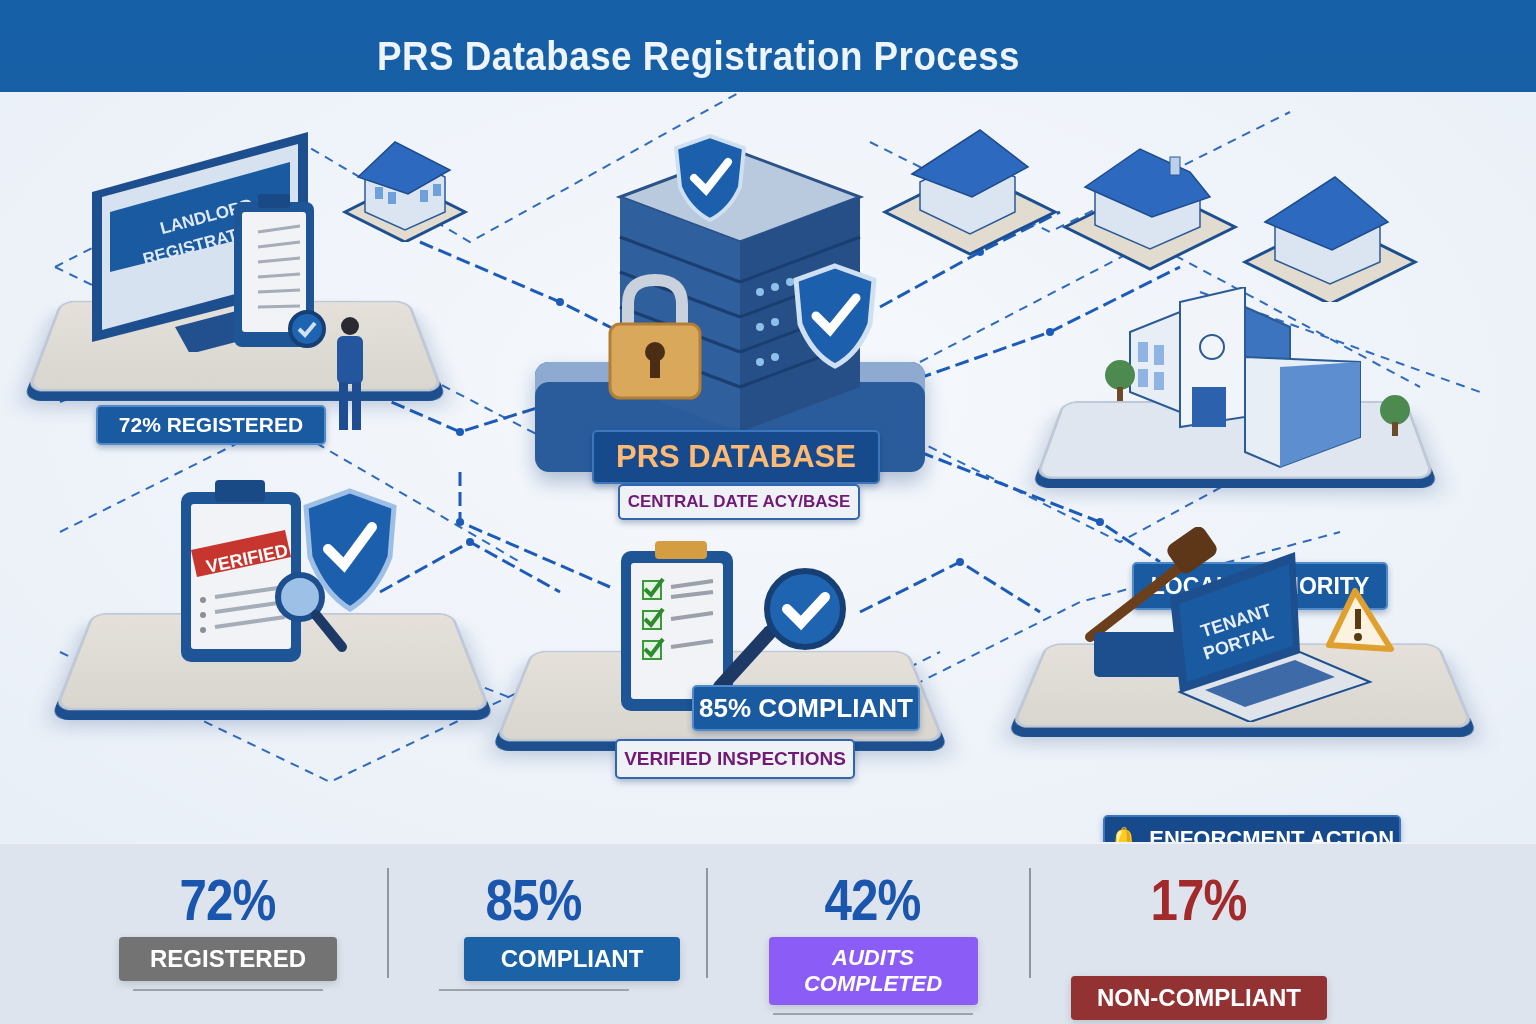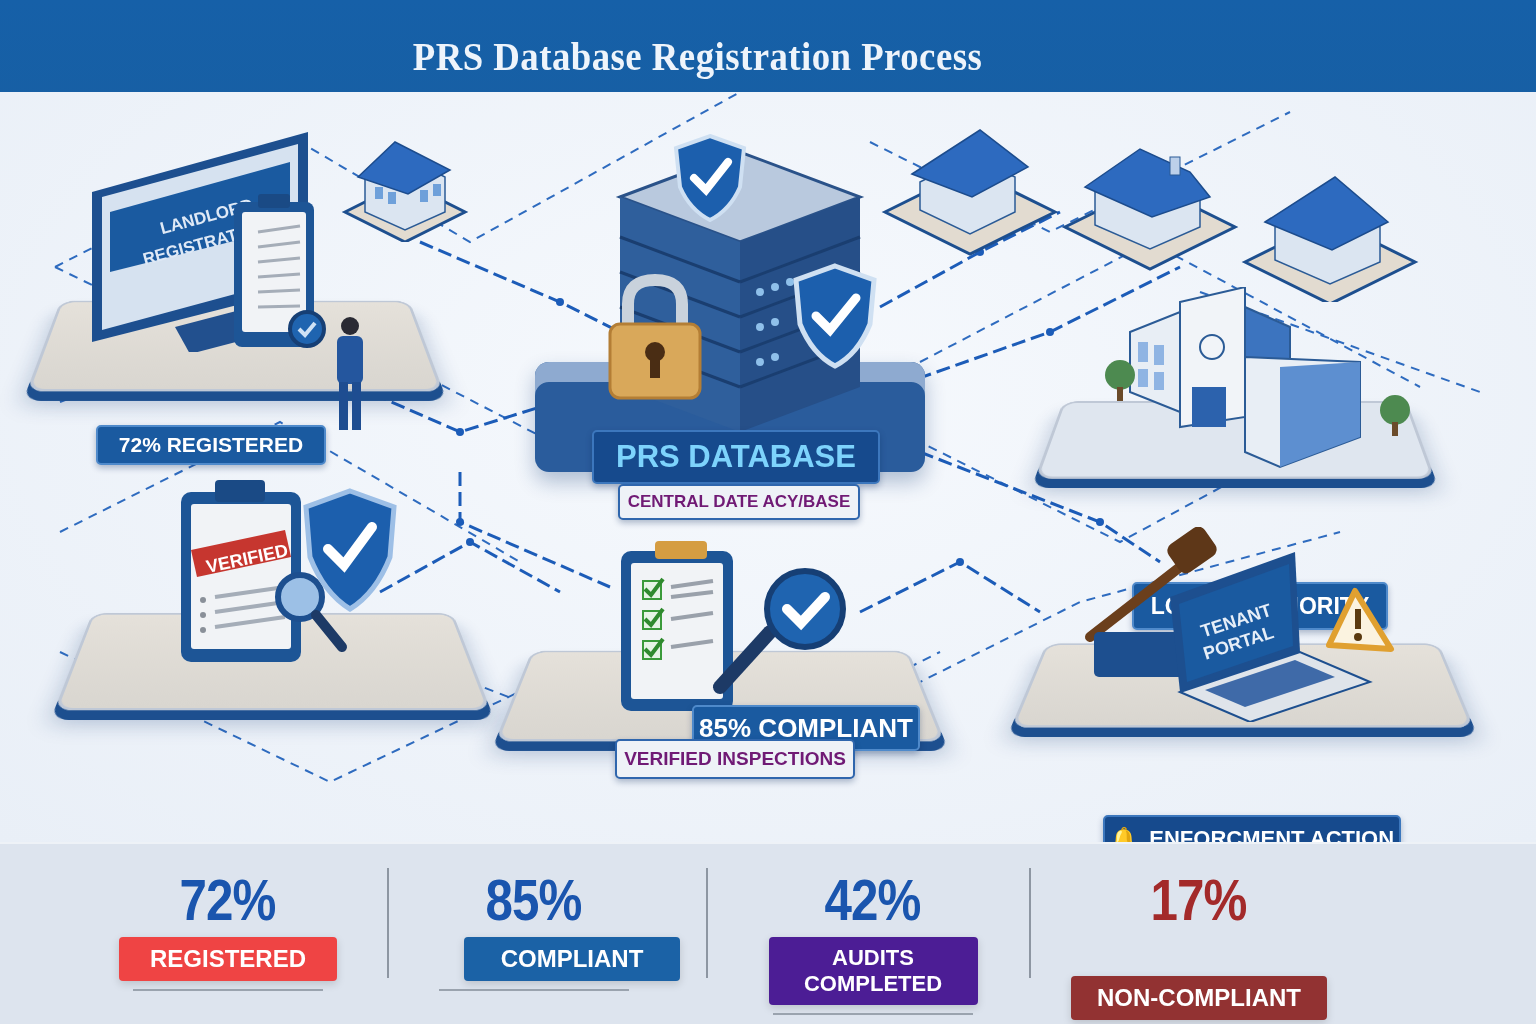--- a/index.html
+++ b/index.html
@@ -6,21 +6,21 @@
   html, body { width: 1536px; height: 1024px; overflow: hidden; }
   body {
     font-family: "Liberation Sans", "DejaVu Sans", sans-serif;
     background: #eef3f9;
     position: relative;
   }
   .header {
     position: absolute; left: 0; top: 0; width: 1536px; height: 116px;
     background: linear-gradient(180deg, #1660a8 0%, #175fa4 100%);
     border-bottom: 3px solid #4a86c5;
-    display: flex; align-items: center; justify-content: center; font-family: Liberation Serif, serif;
+    display: flex; align-items: center; justify-content: center;
   }
   .header h1 {
     color: #eef4fb; font-size: 40px; font-weight: bold; letter-spacing: 0.5px;
     transform: scaleX(0.92); margin-left: -140px;
   }
   .canvas {
     position: absolute; left: 0; top: 92px; width: 1536px; height: 750px;
     background: radial-gradient(ellipse at 50% 40%, #f6f9fd 0%, #e9eff7 100%);
   }
   svg.net { position: absolute; left: 0; top: 0; }
@@ -30,21 +30,21 @@
     background: linear-gradient(180deg, #e5e1da 0%, #d9d6d0 100%);
     border: 3px solid #bfc8d6;
     box-shadow: 0 12px 0 #1d4f8f, 0 18px 22px rgba(20,60,120,0.25);
     transform: perspective(600px) rotateX(50deg);
   }
   .label {
     position: absolute; border-radius: 5px; text-align: center;
     font-weight: bold; white-space: nowrap;
     box-shadow: 0 3px 6px rgba(10,40,90,0.3);
   }
-  .label.blue { background: #1a5aa0; color: #ffffff; border: 2px solid #4f8acb; margin-top: 20px; }
+  .label.blue { background: #1a5aa0; color: #ffffff; border: 2px solid #4f8acb; }
   .label.white { background: #eef2f7; color: #701a75; border: 2px solid #2f66ad; }
   .label.navy { background: #164a8d; color: #ffffff; border: 2px solid #3c77bd; }
   .stats {
     position: absolute; left: 0; top: 842px; width: 1536px; height: 182px;
     background: #dde4ee; border-top: 2px solid #eef2f7;
   }
   .stat { position: absolute; top: 0; text-align: center; }
   .stat .val {
     font-size: 58px; font-weight: bold; letter-spacing: -1px;
     transform: scaleX(0.85); display: inline-block; margin-top: 22px;
@@ -180,21 +180,21 @@
     <svg style="position:absolute;left:70px;top:140px;" width="110" height="130">
       <path d="M28 55 L28 32 Q28 8 55 8 Q82 8 82 32 L82 55" stroke="#c9d2dc" stroke-width="12" fill="none"></path>
       <rect x="10" y="52" width="90" height="74" rx="10" fill="#d9a85a" stroke="#b47e35" stroke-width="3"></rect>
       <circle cx="55" cy="80" r="10" fill="#4a2d14"></circle>
         <rect x="50" y="82" width="10" height="24" fill="#4a2d14"></rect>
     </svg>
     <svg style="position:absolute;left:260px;top:130px;" width="90" height="110">
       <path d="M45 4 L84 18 L80 62 Q68 92 45 104 Q22 92 10 62 L6 18 Z" fill="#1c5fad" stroke="#cfe0f2" stroke-width="5"></path>
       <path d="M26 54 L40 68 L66 36" stroke="#fff" stroke-width="9" fill="none" stroke-linecap="round"></path>
     </svg>
-    <div class="label navy" style="left:62px;top:298px;width:288px;height:54px;line-height:50px;font-size:31px;color:#7dd3fc;text-align:center;">PRS DATABASE</div>
+    <div class="label navy" style="left:62px;top:298px;width:288px;height:54px;line-height:50px;font-size:31px;color:#fdba74;text-align:center;">PRS DATABASE</div>
     <div class="label white" style="left:88px;top:352px;width:242px;height:36px;line-height:32px;font-size:17px;">CENTRAL DATE ACY/BASE</div>
   </div>
 
   <div class="node" style="left:880px;top:30px;width:570px;height:180px;">
     <svg width="570" height="180">
       <g>
         <polygon points="5,90 90,48 175,90 90,132" fill="#e2dbd0" stroke="#1d4f8f" stroke-width="3"></polygon>
         <polygon points="40,60 90,35 135,55 135,90 90,112 40,88" fill="#dbe5f1" stroke="#2b5b96" stroke-width="1.5"></polygon>
         <polygon points="32,52 100,8 148,45 92,75" fill="#2d6abf" stroke="#1c4c8d" stroke-width="1.5"></polygon>
       </g>
@@ -326,31 +326,31 @@
     <div class="label navy" style="left:78px;top:288px;width:298px;height:48px;line-height:44px;font-size:22px;">
       <span style="color:#f1b52a;margin-right:12px;">🔔</span><span>ENFORCMENT ACTION</span>
     </div>
     <div class="label white" style="left:118px;top:334px;width:216px;height:40px;line-height:36px;font-size:20px;">PENALTIES &amp; FINES</div>
   </div>
 </div>
 
 <div class="stats">
   <div class="stat" style="left:118px;width:220px;">
     <span class="val" style="color:#1a55ae;">72%</span>
-    <span class="tag" style="background:#ef4444;width:218px;">REGISTERED</span>
+    <span class="tag" style="background:#737373;width:218px;">REGISTERED</span>
     <span class="under" style="width:190px;"></span>
   </div>
   <div class="stat" style="left:425px;width:218px;">
     <span class="val" style="color:#1a55ae;">85%</span>
     <span class="tag" style="background:#1b62a6;width:216px;margin-left:39px;">COMPLIANT</span>
     <span class="under" style="width:190px;"></span>
   </div>
   <div class="stat" style="left:752px;width:242px;">
     <span class="val" style="color:#1a55ae;">42%</span>
-    <span class="tag" style="background:#4c1d95;width:209px;font-size:22px;">AUDITS COMPLETED</span>
+    <span class="tag" style="background:#8b5cf6;width:209px;font-size:22px;font-style:italic;">AUDITS COMPLETED</span>
     <span class="under" style="width:200px;"></span>
   </div>
   <div class="stat" style="left:1071px;width:256px;">
     <span class="val" style="color:#a32a2a;">17%</span>
     <span class="tag" style="background:#923232;width:256px;margin-top:43px;">NON-COMPLIANT</span>
     <span class="under" style="width:220px;"></span>
   </div>
 </div>
 <div class="divider" style="left:387px;"></div>
 <div class="divider" style="left:706px;"></div>

